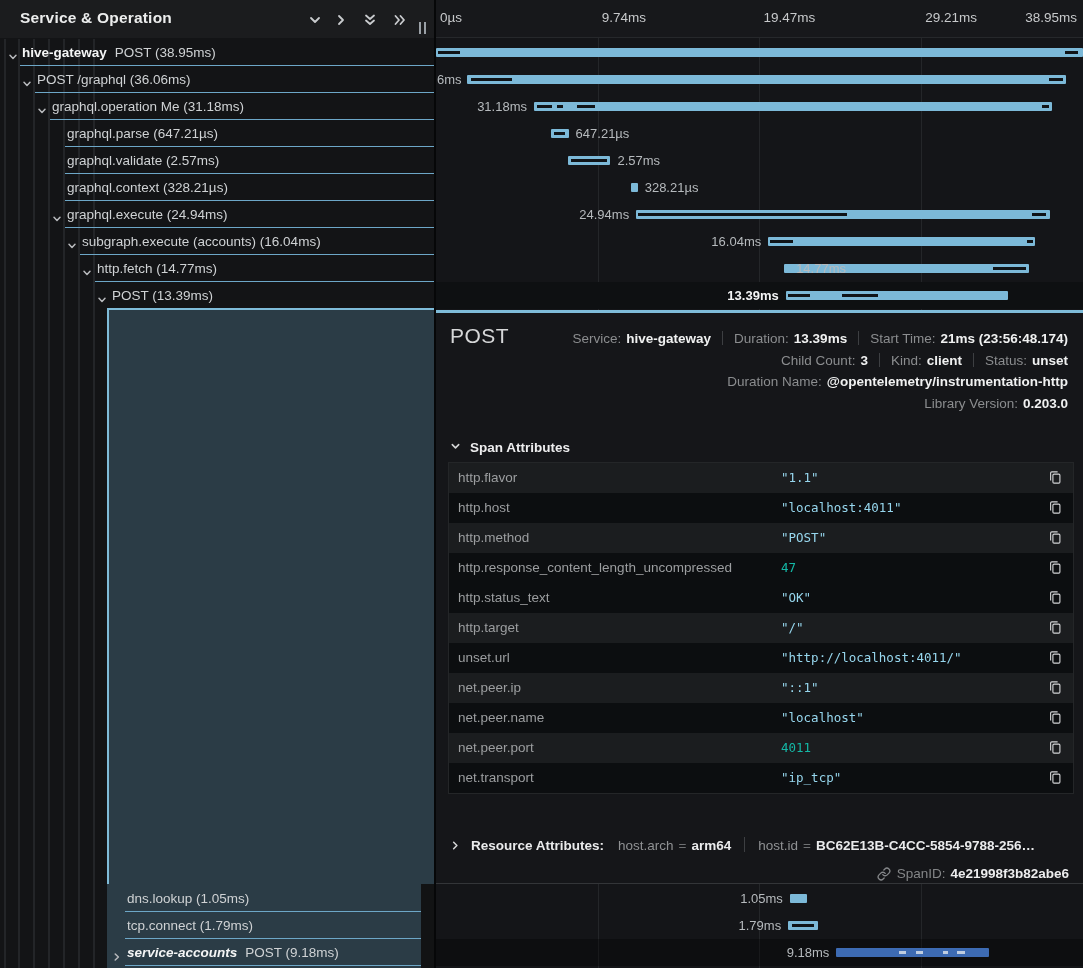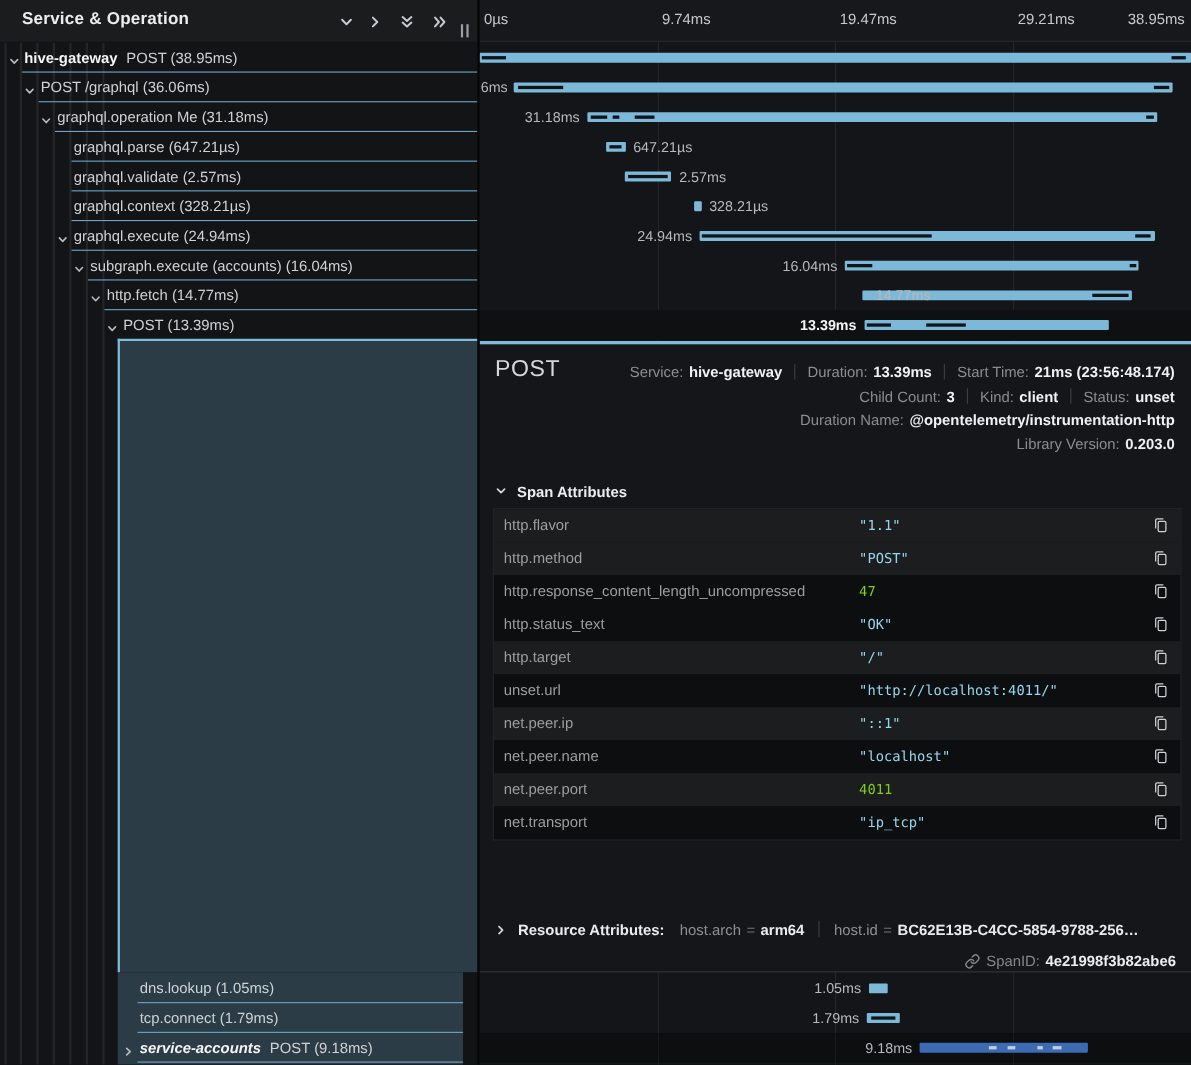--- a/index.html
+++ b/index.html
@@ -56,21 +56,21 @@
 
   #attr-header { position:absolute; left:14px; top:125px; height:20px; line-height:20px; font-size:13.5px; font-weight:700; color:#ededee; cursor:pointer; }
   #attr-header .sect-chev { margin-right:9px; }
   #attr-table { position:absolute; left:12px; top:149px; width:626px; border:1px solid #242628; }
   .attr-row { position:relative; height:30px; }
   .attr-row.odd { background:#1b1d1f; }
   .attr-row.even { background:#0c0e10; }
   .attr-key { position:absolute; left:9px; top:0; height:30px; line-height:30px; font-size:13.5px; color:#9c9ea0; white-space:nowrap; }
   .attr-val { position:absolute; left:332px; top:0; height:30px; line-height:30px; font-family:"DejaVu Sans Mono", monospace; font-size:12.5px; white-space:nowrap; }
   .attr-val.string { color:#97d7ee; }
-  .attr-val.number { color:#84cc16;text-align:right; }
+  .attr-val.number { color:#14b8a6;text-align:right; }
   .copy-btn { position:absolute; right:10px; top:7px; width:15px; height:16px; cursor:pointer; }
 
   #resource-line { position:absolute; left:14px; top:522px; height:22px; line-height:22px; white-space:nowrap; font-size:13.5px; cursor:pointer; }
   #resource-title { font-weight:700; color:#eaebec; margin-left:10px; margin-right:14px; }
   .res-key { color:#8f9193; } .res-eq { color:#6f7173; margin:0 5px; } .res-val { color:#eaebec; font-weight:700; }
   .res-div { display:inline-block; width:1px; height:15px; background:#3d3f42; margin:0 13px; transform:translateY(2px); }
 
   #spanid-line { position:absolute; right:14px; top:551px; height:20px; line-height:20px; white-space:nowrap; font-size:13.5px; }
   #spanid-line svg { transform:translateY(3px); margin-right:6px; }
   #spanid-label { color:#848688; margin-right:5px; }
@@ -326,20 +326,28 @@
     </div>
     <div id="attr-table">
         <div class="attr-row odd">
           <span class="attr-key">http.flavor</span>
           <span class="attr-val string">"1.1"</span>
           <span class="copy-btn"><svg width="14" height="15" viewBox="0 0 16 17" fill="none" stroke="#d2d3d5" stroke-width="1.3" stroke-linejoin="round">
               <path d="M11 2H4.4C3.6 2 3 2.6 3 3.4V12"></path>
               <rect x="5.6" y="4.6" width="8" height="10.4" rx="1.3"></rect>
             </svg></span>
         </div>
+        <div class="attr-row even">
+          <span class="attr-key">http.host</span>
+          <span class="attr-val string">"localhost:4011"</span>
+          <span class="copy-btn"><svg width="14" height="15" viewBox="0 0 16 17" fill="none" stroke="#d2d3d5" stroke-width="1.3" stroke-linejoin="round">
+              <path d="M11 2H4.4C3.6 2 3 2.6 3 3.4V12"></path>
+              <rect x="5.6" y="4.6" width="8" height="10.4" rx="1.3"></rect>
+            </svg></span>
+        </div>
         <div class="attr-row odd">
           <span class="attr-key">http.method</span>
           <span class="attr-val string">"POST"</span>
           <span class="copy-btn"><svg width="14" height="15" viewBox="0 0 16 17" fill="none" stroke="#d2d3d5" stroke-width="1.3" stroke-linejoin="round">
               <path d="M11 2H4.4C3.6 2 3 2.6 3 3.4V12"></path>
               <rect x="5.6" y="4.6" width="8" height="10.4" rx="1.3"></rect>
             </svg></span>
         </div>
         <div class="attr-row even">
           <span class="attr-key">http.response_content_length_uncompressed</span>

